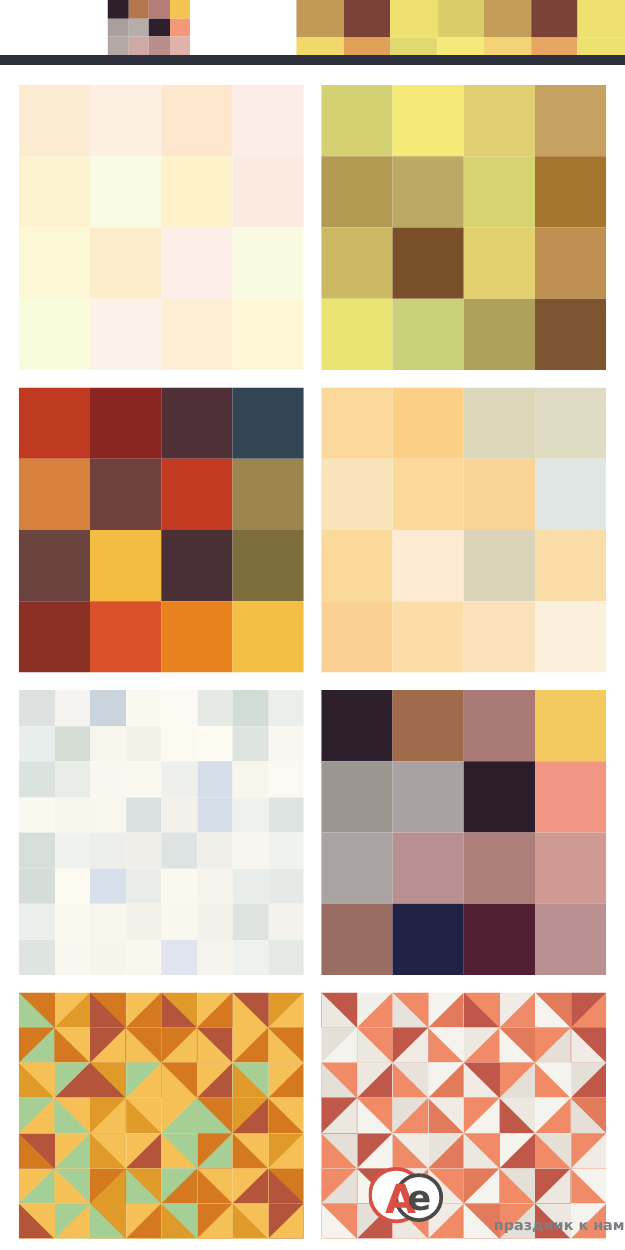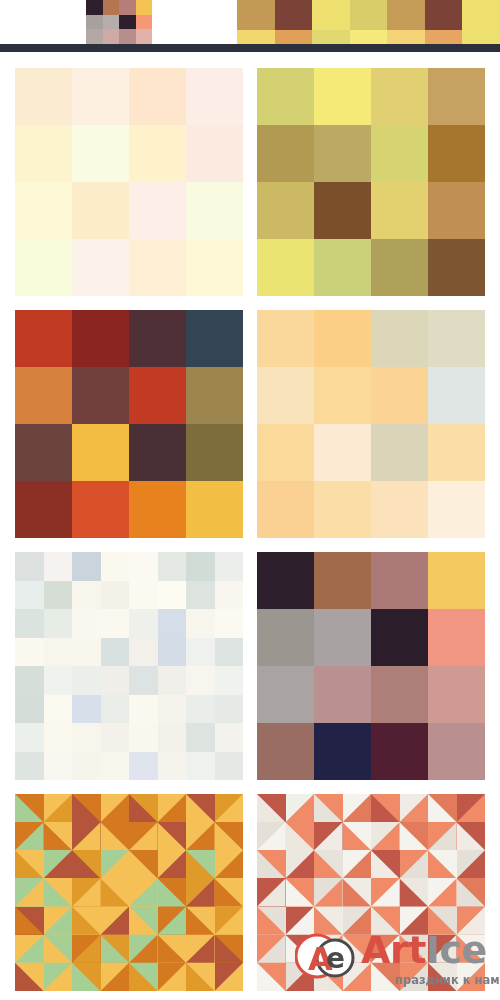--- a/index.html
+++ b/index.html
@@ -755,17 +755,16 @@
       </div>
     </div>
 
   <div id="watermark">
     <svg id="wm-logo" viewBox="0 0 62 52">
       <circle cx="22" cy="26" r="21" fill="#ffffff" stroke="#d94f43" stroke-width="3"></circle>
       <circle cx="40" cy="28" r="18" fill="#ffffff" stroke="#4a4a4a" stroke-width="3"></circle>
       <text x="13" y="40" font-family="DejaVu Sans, sans-serif" font-size="32" font-weight="bold" fill="#d94f43">A</text>
       <text x="31" y="38" font-family="DejaVu Sans, sans-serif" font-size="28" font-weight="bold" fill="#4a4a4a">e</text>
     </svg>
-    <div id="wm-text"><span class="art" style="color: rgb(217, 79, 67);">Art</span><span class="ice" style="color: rgb(141, 145, 150);">Ice</span></div>
     <div id="wm-tagline" style="color: rgb(123, 127, 133);">праздник к нам приходит</div>
   </div>
 
 </div>
 
 </body></html>

